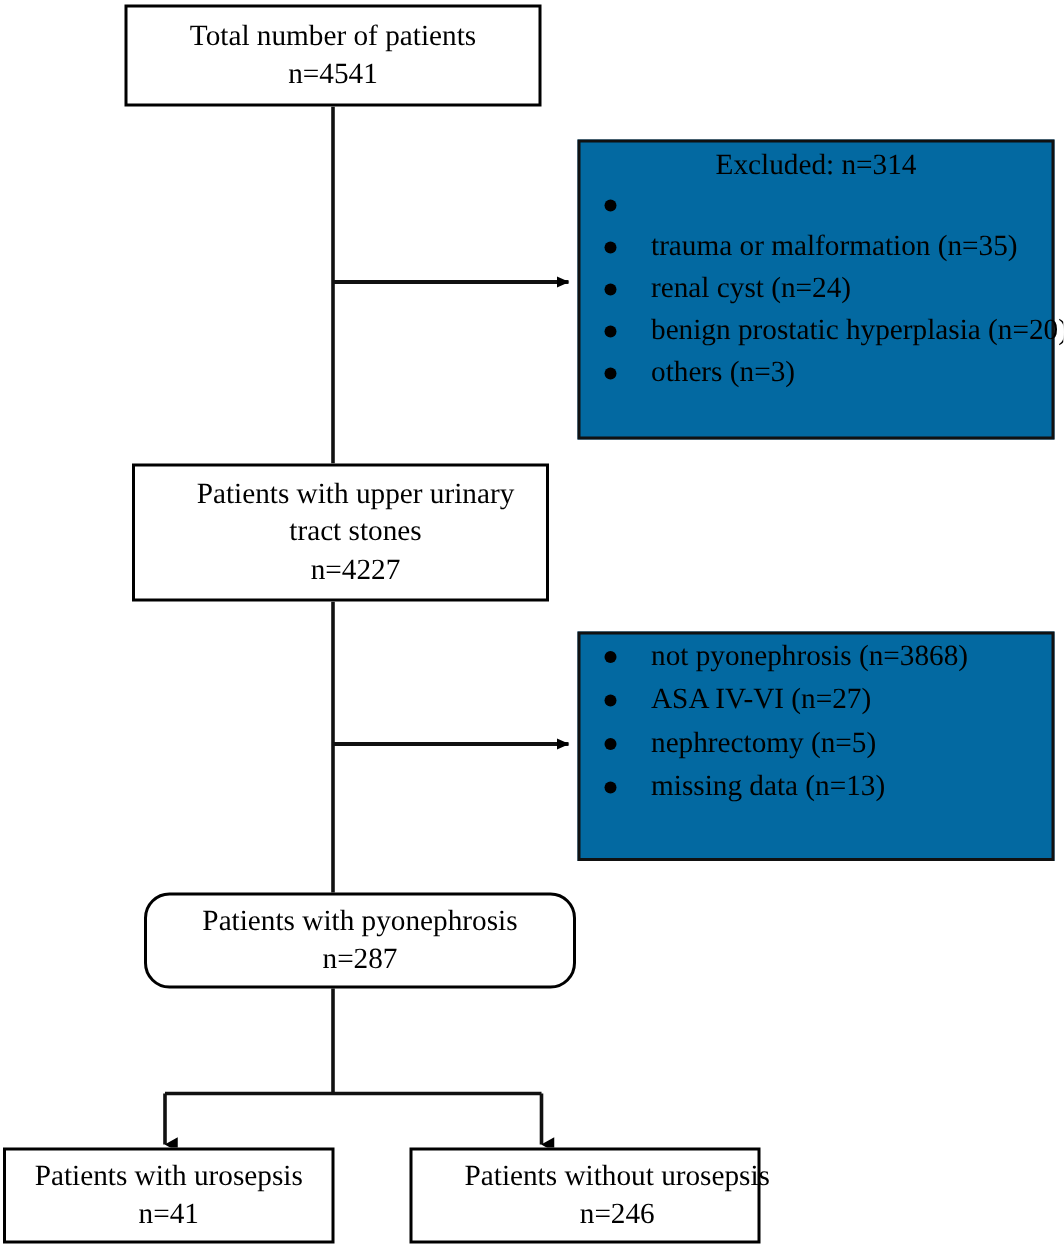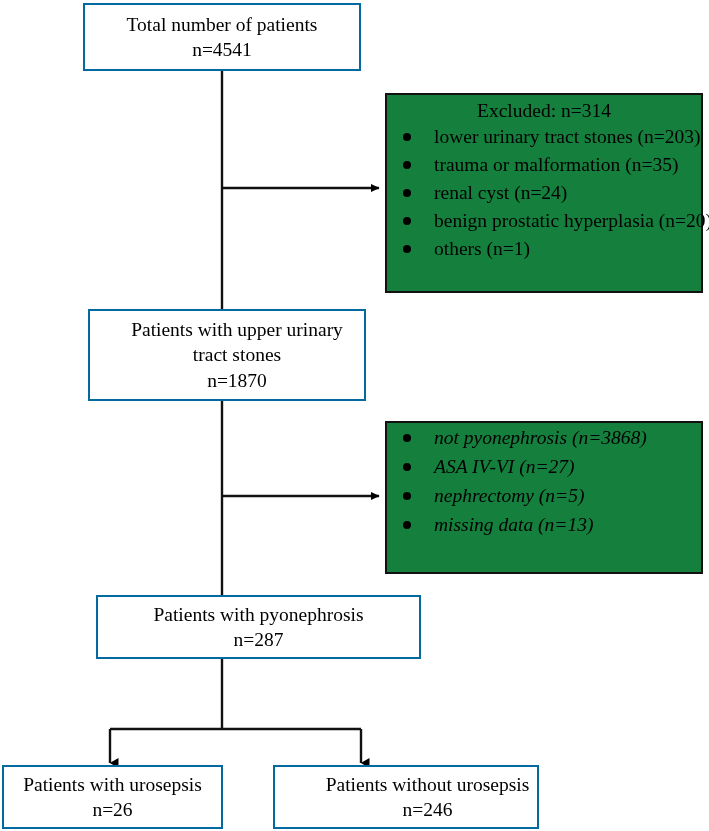--- a/index.html
+++ b/index.html
@@ -23,48 +23,48 @@
     position: absolute;
     left: 0;
     top: 0;
     width: 709px;
     height: 831px;
     pointer-events: none;
   }
   .node-box {
     position: absolute;
     box-sizing: border-box;
-    border: 2px solid #0369a1;
+    border: 2px solid #000000;
     background: #ffffff;
     display: flex;
     flex-direction: column;
     align-items: center;
     justify-content: center;
     text-align: center;
     line-height: 1.30;
     font-size: 19.5px;
   }
   .node-line {
     display: block;
     white-space: nowrap;
   }
 
   
   #box-total      { left: 83px;  top: 3px;   width: 278px; height: 68px; }
   #box-upper      { left: 88px;  top: 309px; width: 278px; height: 92px; padding-left: 20px; }
-  #box-pyo        { left: 96px;  top: 595px; width: 325px; height: 64px; }
+  #box-pyo        { left: 96px;  top: 595px; width: 288px; height: 64px; border-radius: 17px; }
   #box-with       { left: 2px;   top: 765px; width: 221px; height: 64px; justify-content: center; }
-  #box-without    { left: 273px; top: 765px; width: 266px; height: 64px; padding-left: 43px; }
+  #box-without    { left: 273px; top: 765px; width: 234px; height: 64px; padding-left: 43px; }
 
   
   .excluded-box {
     position: absolute;
     box-sizing: border-box;
     border: 2px solid #111111;
-    background: #15803d;
+    background: #0369a1;
     font-size: 19.5px;
   }
   #box-excluded-1 { left: 385px; top: 93px;  width: 318px; height: 200px; }
   #box-excluded-2 { left: 385px; top: 421px; width: 318px; height: 153px; }
 
   .excluded-title {
     text-align: center;
     margin-top: 5px;
     margin-bottom: 1px;
     white-space: nowrap;
@@ -84,21 +84,21 @@
   .excluded-list li .bullet {
     position: absolute;
     left: 16px;
     top: 50%;
     margin-top: -4px;
     width: 8px;
     height: 8px;
     border-radius: 50%;
     background: #000000;
   }
-  #box-excluded-2 .excluded-list li { height: 29px; line-height: 29px; font-style: italic; }
+  #box-excluded-2 .excluded-list li { height: 29px; line-height: 29px; }
 </style>
 </head>
 <body>
 
 <div id="flow-root">
 
   <svg id="connector-layer" width="709" height="831" viewBox="0 0 709 831">
     <defs>
       <marker id="arrow-right" markerWidth="9" markerHeight="9" refX="8" refY="4.5" orient="auto" markerUnits="userSpaceOnUse">
         <path d="M0,0.6 L8.6,4.5 L0,8.4 z" fill="#000000"></path>
@@ -126,60 +126,59 @@
   </svg>
 
   <div class="node-box" id="box-total">
     <span class="node-line">Total number of patients</span>
     <span class="node-line">n=4541</span>
   </div>
 
   <div class="node-box" id="box-upper">
     <span class="node-line">Patients with upper urinary</span>
     <span class="node-line">tract stones</span>
-    <span class="node-line">n=1870</span>
+    <span class="node-line">n=4227</span>
   </div>
 
   <div class="node-box" id="box-pyo">
     <span class="node-line">Patients with pyonephrosis</span>
     <span class="node-line">n=287</span>
   </div>
 
   <div class="node-box" id="box-with">
     <span class="node-line">Patients with urosepsis</span>
-    <span class="node-line">n=26</span>
+    <span class="node-line">n=41</span>
   </div>
 
   <div class="node-box" id="box-without">
     <span class="node-line">Patients without urosepsis</span>
     <span class="node-line">n=246</span>
   </div>
 
   <div class="excluded-box" id="box-excluded-1">
     <div class="excluded-title">Excluded: n=314</div>
     <ul class="excluded-list">
       <li>
         <span class="bullet"></span>
-        <span>lower urinary tract stones (n=203)</span>
       </li>
       <li>
         <span class="bullet"></span>
         <span>trauma or malformation (n=35)</span>
       </li>
       <li>
         <span class="bullet"></span>
         <span>renal cyst (n=24)</span>
       </li>
       <li>
         <span class="bullet"></span>
         <span>benign prostatic hyperplasia (n=20)</span>
       </li>
       <li>
         <span class="bullet"></span>
-        <span>others (n=1)</span>
+        <span>others (n=3)</span>
       </li>
     </ul>
   </div>
 
   <div class="excluded-box" id="box-excluded-2">
     <ul class="excluded-list">
       <li>
         <span class="bullet"></span>
         <span>not pyonephrosis (n=3868)</span>
       </li>

